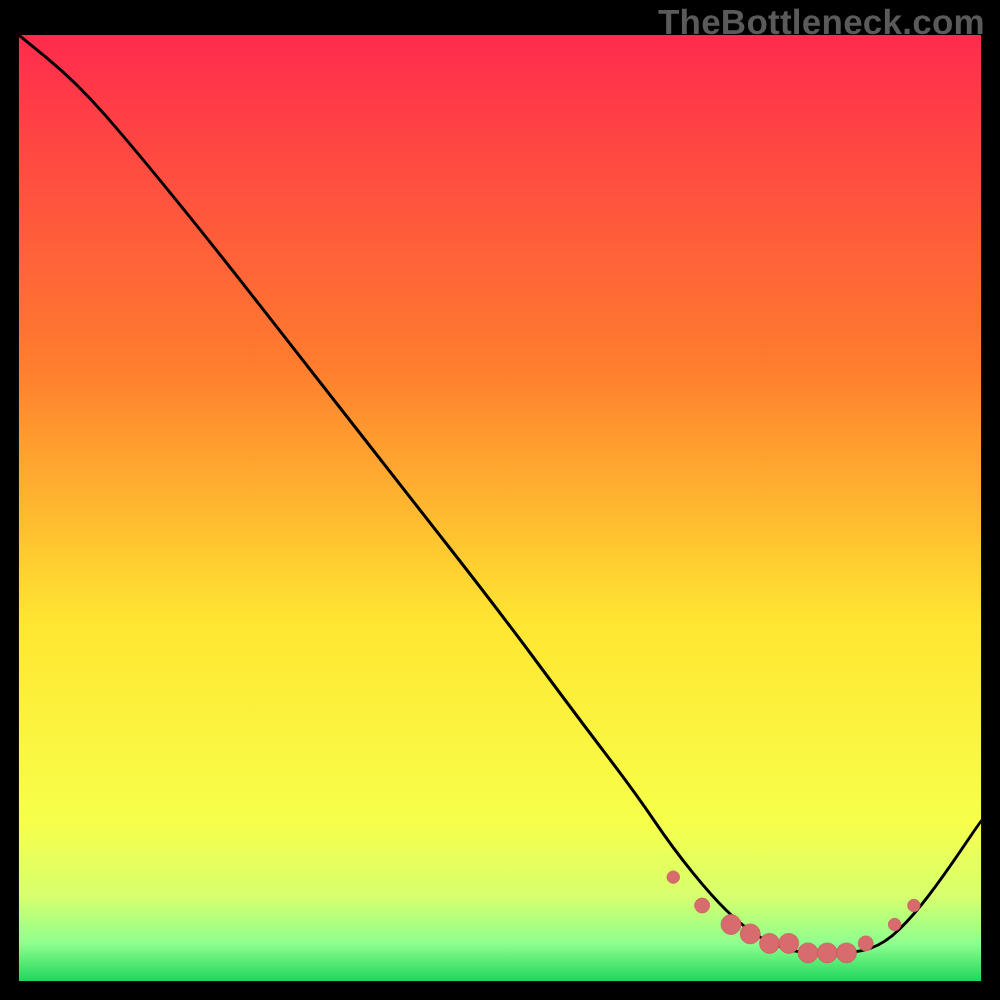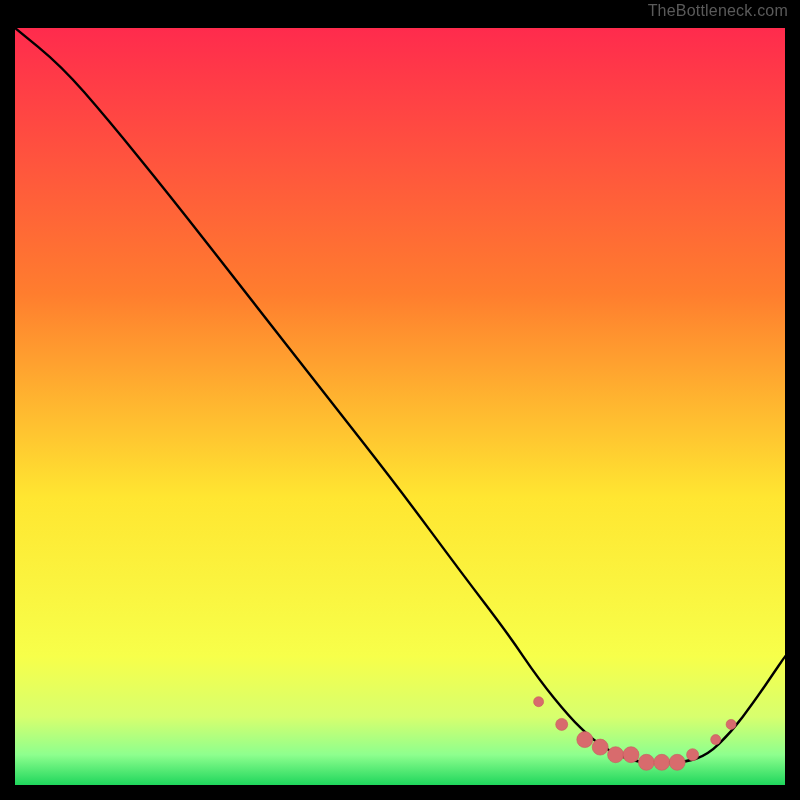--- a/index.html
+++ b/index.html
@@ -15,22 +15,22 @@
     position: relative;
     width: 800px;
     height: 800px;
     background: #000;
   }
   .watermark {
     position: absolute;
     top: 2px;
     right: 12px;
     color: #5a5a5a;
-    font-size: 16px;
-    font-weight: 400;
+    font-size: 28px;
+    font-weight: 700;
     letter-spacing: 0.2px;
     user-select: none;
   }
   .plot {
     position: absolute;
     left: 15px;
     top: 28px;
     width: 770px;
     height: 757px;
   }

